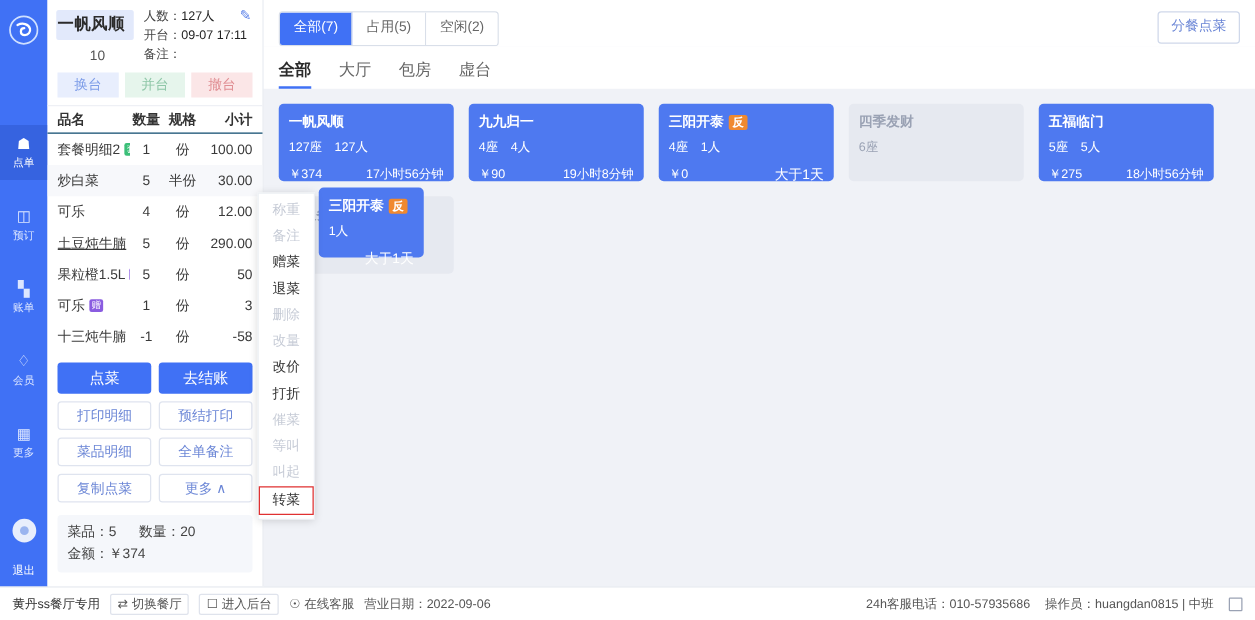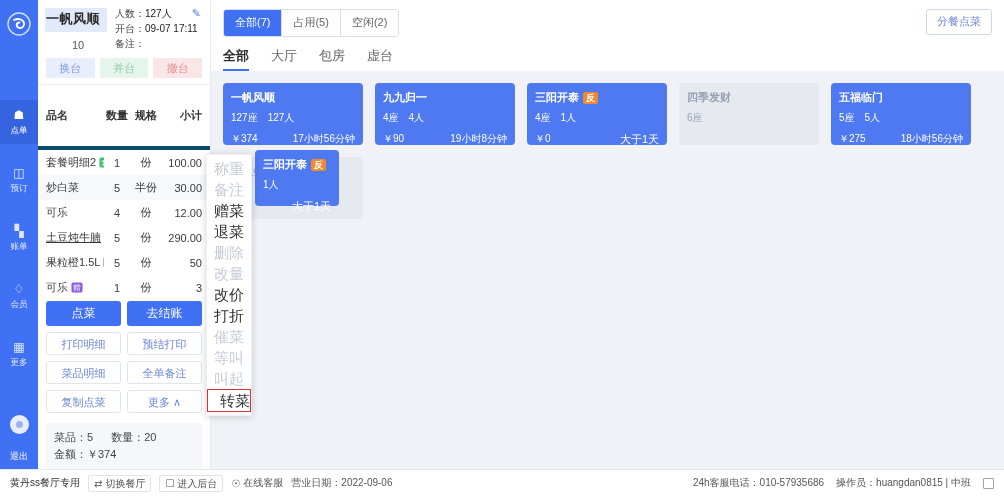--- a/index.html
+++ b/index.html
@@ -60,21 +60,21 @@
   .pill{
     flex:1;text-align:center;font-size:11px;line-height:20px;height:20px;border-radius:0;
     cursor:pointer;
   }
   .pill.blue{background:#e8eefd;color:#7e9de8;}
   .pill.green{background:#e6f5ec;color:#8fc7a8;}
   .pill.red{background:#fbe6e7;color:#e08e93;}
 
   .tbl-head{
     display:flex;font-size:11px;color:#333;font-weight:bold;
-    padding:23px 8px;border-top:1px solid #eef0f5;border-bottom:4px solid #0c4a6e;
+    padding:3px 8px;border-top:1px solid #eef0f5;border-bottom:1px solid #0c4a6e;
   }
   .c-name{flex:1;}
   .c-qty{width:26px;text-align:center;}
   .c-spec{width:32px;text-align:center;}
   .c-sub{width:40px;text-align:right;}
 
   .tbl-body{overflow:hidden;}
   .trow{
     display:flex;font-size:11px;color:#3a3a3a;padding:5px 8px;align-items:center;
     cursor:pointer;
@@ -155,24 +155,24 @@
   .card .cfoot{font-size:10px;margin-top:7px;display:flex;justify-content:space-between;}
   .card .big{font-size:11px;}
 
   
   .ctxmenu{
     position:absolute;left:206px;top:154px;width:44px;background:#fff;
     box-shadow:0 1px 7px rgba(0,0,0,.18);border:1px solid #eceff4;z-index:50;
     padding:3px 0;
   }
   .ctxitem{
-    font-size:15px;line-height:21px;height:21px;text-align:center;color:#333;cursor:pointer;
+    font-size:11px;line-height:21px;height:21px;text-align:center;color:#333;cursor:pointer;
   }
   .ctxitem.disabled{color:#c6cbd6;}
-  .ctxitem.marked{border:1px solid #e03131;text-align:right;}
+  .ctxitem.marked{border:1px solid #e03131;}
 
   
   .bottombar{
     height:26px;flex:0 0 26px;background:#fff;border-top:1px solid #e4e7ee;
     display:flex;align-items:center;padding:0 10px;font-size:10px;color:#555;
   }
   .bb-left{display:flex;align-items:center;gap:8px;}
   .bb-name{color:#333;}
   .bb-chip{
     border:1px solid #dfe3ec;border-radius:2px;padding:0 5px;line-height:15px;height:15px;

